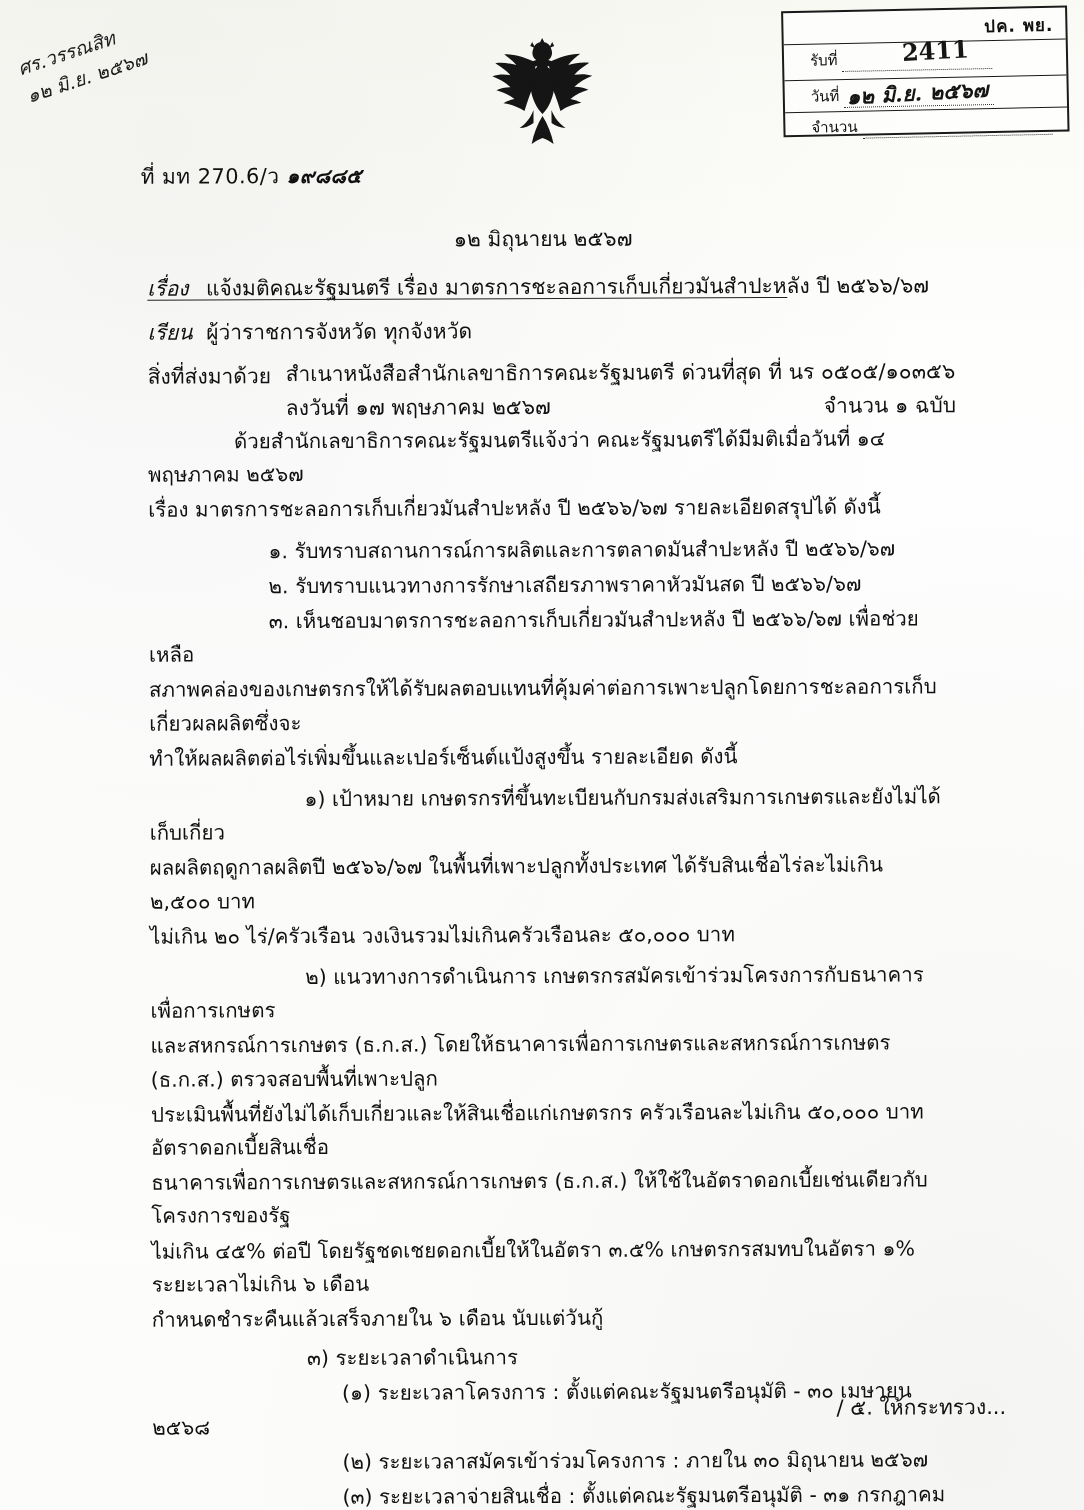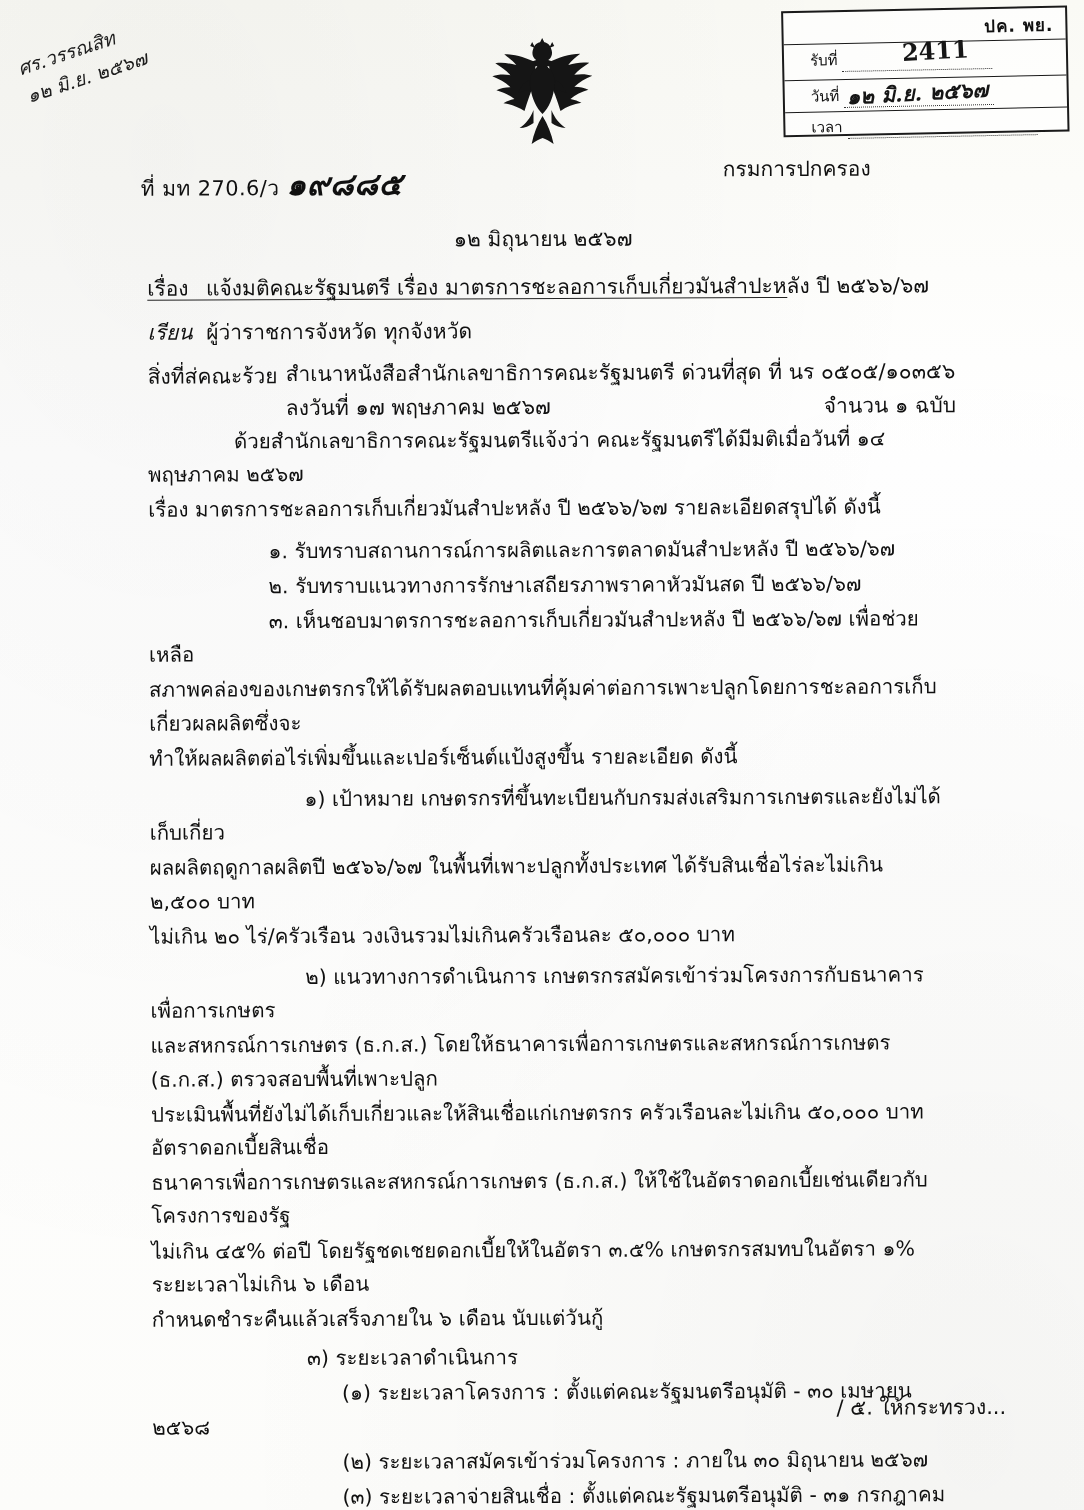--- a/index.html
+++ b/index.html
@@ -114,21 +114,21 @@
     position: absolute;
     top: 158px;
     left: 140px;
     font-size: 21px;
     letter-spacing: .4px;
   }
   .doc-no .hand {
     font-family: "DejaVu Serif", serif;
     font-style: italic;
     font-weight: bold;
-    font-size: 31px;
+    font-size: 20px;
   }
   .org-block {
     position: absolute;
     top: 155px;
     left: 722px;
     font-size: 21px;
     line-height: 1.5;
   }
   .date-line {
     position: absolute;
@@ -201,21 +201,21 @@
     </div>
     <div class="hw-num" style="top:26px; left:118px;">2411</div>
     <div class="hline" style="top:67px;"></div>
     <div class="stamp-row" style="top:72px;">
       <span class="lbl">วันที่</span>
       <span class="dots"></span>
     </div>
     <div class="hw-num handwrite" style="top:66px; left:62px; font-size:21px;">๑๒ มิ.ย. ๒๕๖๗</div>
     <div class="hline" style="top:99px;"></div>
     <div class="stamp-row" style="top:103px;">
-      <span class="lbl">เวลา</span>
+      <span class="lbl">จำนวน</span>
       <span class="dots" style="width:190px;"></span>
     </div>
   </div>
 
   <div class="emblem">
     <svg viewBox="0 0 130 122" width="130" height="122" aria-hidden="true">
       <g fill="#151515">
 
         <path d="M65 6c-5 0-8 3-9 7-2 5 0 9 3 11-4 1-7 3-8 6 3 1 6 1 9 0-2 3-2 6 0 8 3-2 5-4 5-7 0 3 2 5 5 7 2-2 2-5 0-8 3 1 6 1 9 0-1-3-4-5-8-6 3-2 5-6 3-11-1-4-4-7-9-7z"></path>
 
@@ -235,38 +235,37 @@
       </g>
     </svg>
   </div>
 
   <div class="doc-no">
     <span>ที่ มท 270.6/ว</span>
     <span class="hand">๑๙๘๘๕</span>
   </div>
 
   <div class="org-block">
-    <div>กรมการปกครอง</div>
   </div>
 
   <div class="date-line">๑๒ มิถุนายน ๒๕๖๗</div>
 
   <div class="fld" style="top:272px; left:146px; width:820px;">
-    <span class="lbl" style="width:52px;">เรื่อง</span>
+    <span class="lbl" style="width:52px;font-style:italic;">เรื่อง</span>
     <span>แจ้งมติคณะรัฐมนตรี เรื่อง มาตรการชะลอการเก็บเกี่ยวมันสำปะหลัง ปี ๒๕๖๖/๖๗</span>
   </div>
   <div class="underline-subject"></div>
 
   <div class="fld" style="top:316px; left:146px; width:700px;">
     <span class="lbl" style="width:52px;font-style:italic;">เรียน</span>
     <span>ผู้ว่าราชการจังหวัด ทุกจังหวัด</span>
   </div>
 
   <div class="fld" style="top:360px; left:146px; width:820px;">
-    <span class="lbl">สิ่งที่ส่คณะร้วย</span>
+    <span class="lbl">สิ่งที่ส่งมาด้วย</span>
   </div>
   <div class="fld" style="top:358px; left:284px; width:700px;">สำเนาหนังสือสำนักเลขาธิการคณะรัฐมนตรี ด่วนที่สุด ที่ นร ๐๕๐๕/๑๐๓๕๖</div>
   <div class="fld" style="top:392px; left:284px; width:420px;">ลงวันที่ ๑๗ พฤษภาคม ๒๕๖๗</div>
   <div class="fld" style="top:392px; left:822px; width:260px;">จำนวน ๑ ฉบับ</div>
 
   <div class="body-wrap">
     <p class="p ind1">ด้วยสำนักเลขาธิการคณะรัฐมนตรีแจ้งว่า คณะรัฐมนตรีได้มีมติเมื่อวันที่ ๑๔ พฤษภาคม ๒๕๖๗</p>
     <p class="p">เรื่อง มาตรการชะลอการเก็บเกี่ยวมันสำปะหลัง ปี ๒๕๖๖/๖๗ รายละเอียดสรุปได้ ดังนี้</p>
     <p class="p ind2" style="margin-top:8px;">๑. รับทราบสถานการณ์การผลิตและการตลาดมันสำปะหลัง ปี ๒๕๖๖/๖๗</p>
     <p class="p ind2">๒. รับทราบแนวทางการรักษาเสถียรภาพราคาหัวมันสด ปี ๒๕๖๖/๖๗</p>

